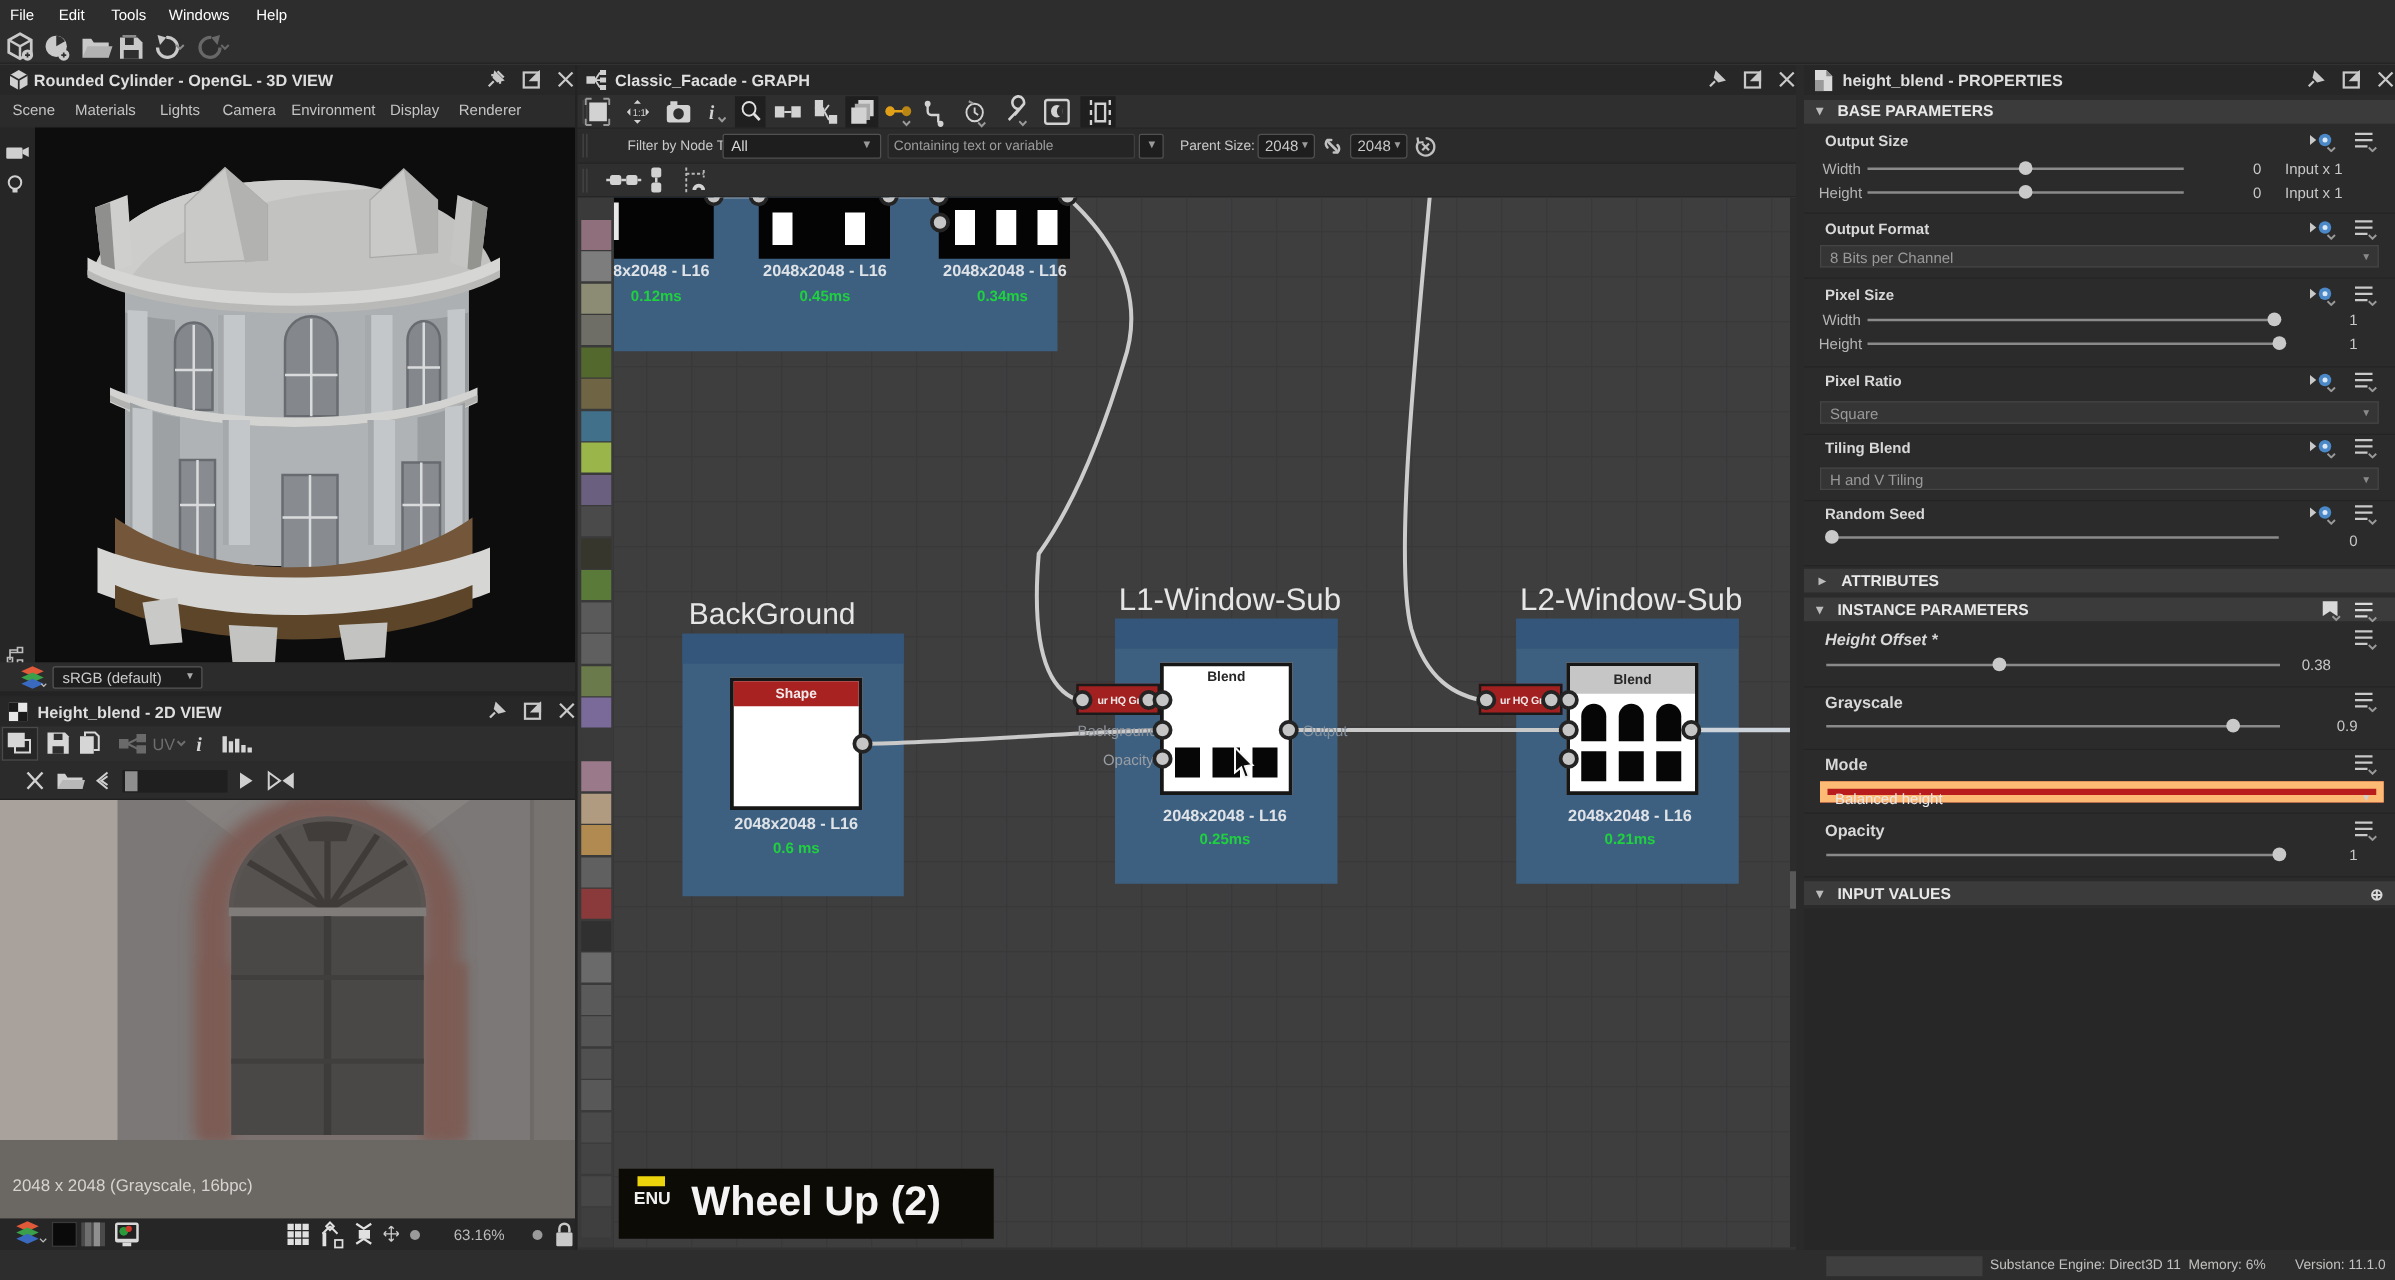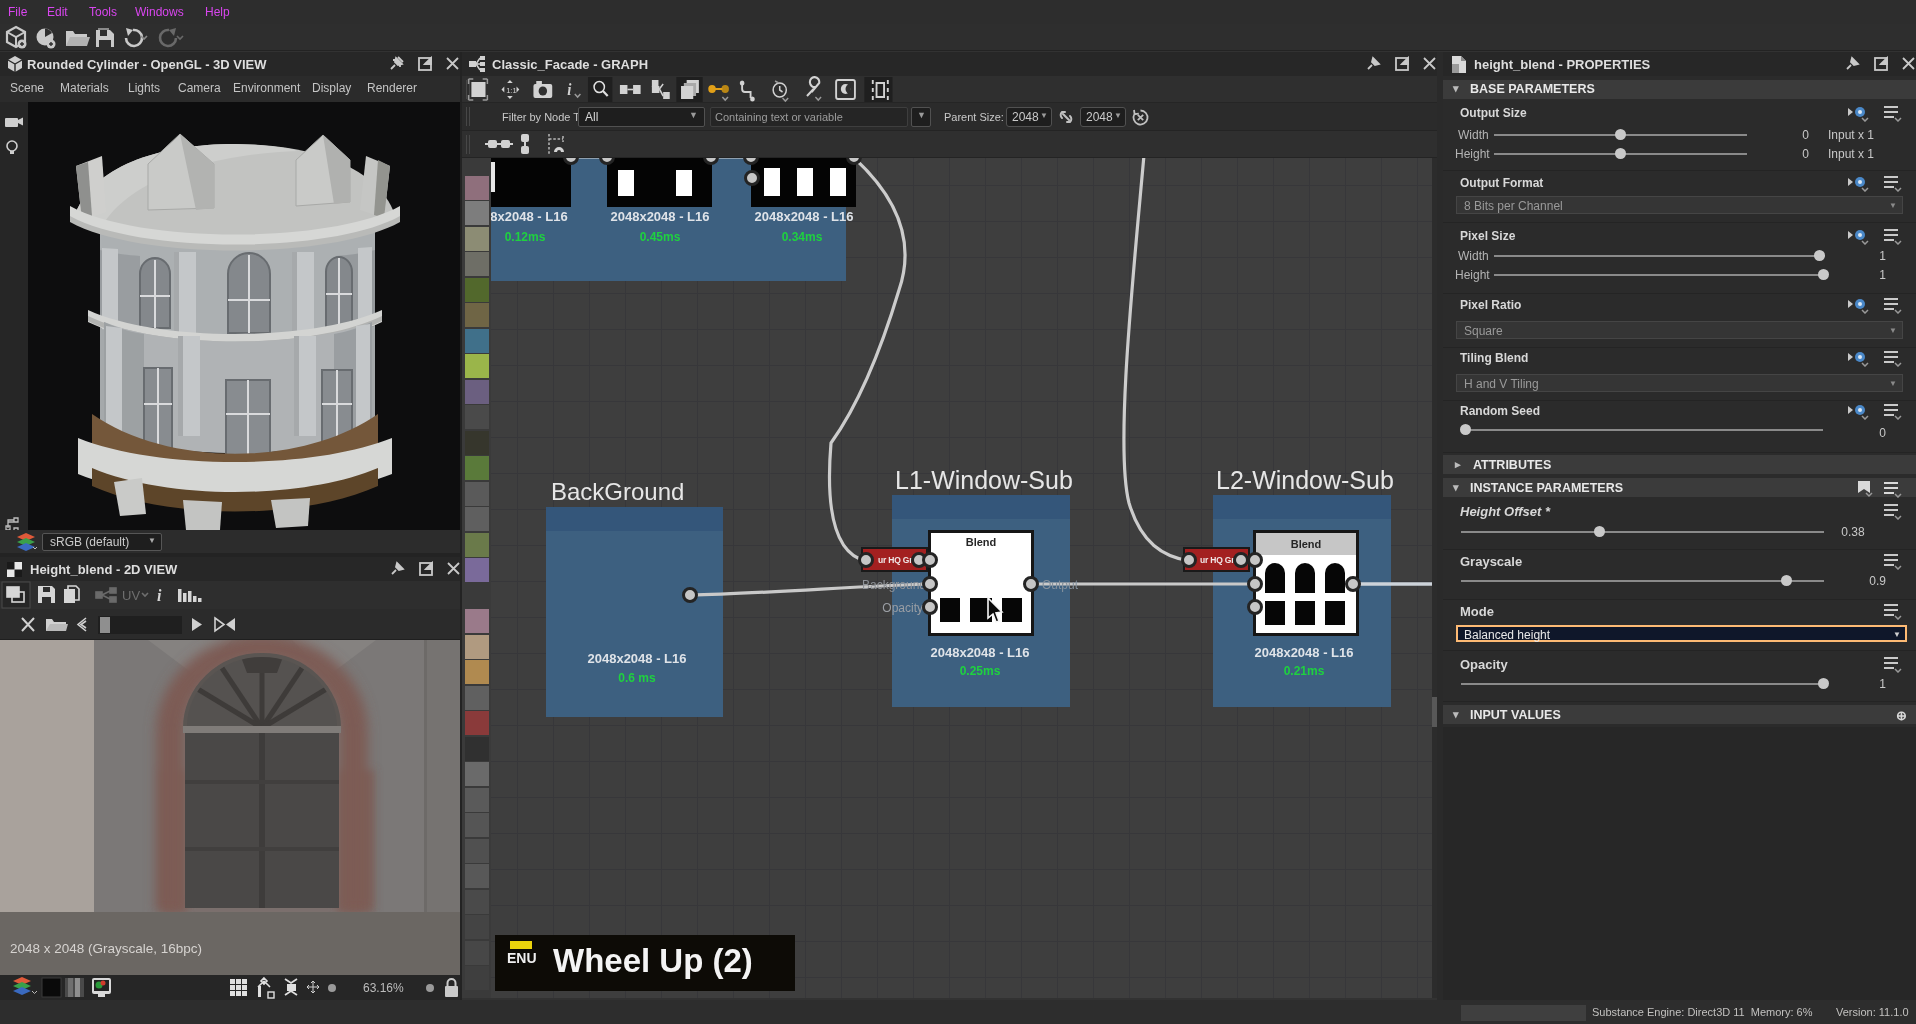--- a/index.html
+++ b/index.html
@@ -2,21 +2,21 @@
 <html><head>
 <meta charset="utf-8">
 <style>
 * { margin:0; padding:0; box-sizing:border-box; }
 html,body { width:1916px; height:1024px; overflow:hidden; background:#333333;
   font-family:"Liberation Sans", sans-serif; }
 .abs { position:absolute; }
 #app { position:relative; width:1916px; height:1024px; background:#323232; }
 
 
-#menubar { position:absolute; left:0; top:0; width:1916px; height:24px; background:#2d2d2d; color:#d946ef; font-size:12px; }
+#menubar { position:absolute; left:0; top:0; width:1916px; height:24px; background:#2d2d2d; color:#ffffff; font-size:12px; }
 #menubar span { position:absolute; top:5px; }
 #toolbar1 { position:absolute; left:0; top:24px; width:1916px; height:27px; background:#2e2e2e; border-bottom:1px solid #232323;}
 
 
 .ptitle { position:absolute; color:#dedede; font-weight:bold; font-size:13px; }
 .phead { position:absolute; background:#272727; }
 
 
 #v3d { position:absolute; left:0; top:52px; width:460px; height:501px; background:#2b2b2b; }
 #v3d-menu { position:absolute; left:0; top:24px; width:460px; height:25px; background:#2b2b2b; color:#c4c4c4; font-size:12px; }
@@ -556,20 +556,23 @@
         <path d="M199,437 C 270,436 380,427 441,426" stroke="#c9c9c9" stroke-width="3.2" fill="none"></path>
         <path d="M80,-1 L116,-1 M220,-1 L260,-1" stroke="#e0e0e0" stroke-width="3" fill="none"></path>
         <path d="M540,426 L764,426" stroke="#c9c9c9" stroke-width="3.2" fill="none"></path>
         <path d="M862,426 L946,426" stroke="#cdd3da" stroke-width="3.5" fill="none"></path>
       </svg>
 
       <span class="abs" style="left:355px;top:420px;width:80px;text-align:right;font-size:12px;color:#8e9298;">Background</span>
       <span class="abs" style="left:357px;top:443px;width:75px;text-align:right;font-size:12px;color:#9a9ea4;">Opacity</span>
       <span class="abs" style="left:551px;top:420px;font-size:12px;color:#84909c;">Output</span>
 
+      <div class="gnode" style="left:93px;top:384px;width:106px;height:106px;">
+        <div class="abs" style="left:0;top:0;width:100px;height:20px;background:#a82222;color:#f2eaea;font-weight:bold;font-size:11px;text-align:center;line-height:20px;">Shape</div>
+      </div>
 
       <div class="gnode" style="left:437px;top:372px;width:106px;height:106px;">
         <div class="abs" style="left:0;top:3px;width:100px;color:#262626;font-weight:bold;font-size:11px;text-align:center;">Blend</div>
         <div class="abs" style="left:9px;top:65px;width:20px;height:24px;background:#060606;"></div>
         <div class="abs" style="left:39px;top:65px;width:22px;height:24px;background:#060606;"></div>
         <div class="abs" style="left:71px;top:65px;width:20px;height:24px;background:#060606;"></div>
       </div>
 
       <div class="gnode" style="left:762px;top:372px;width:106px;height:106px;">
         <div class="abs" style="left:0;top:0;width:100px;height:22px;background:#c6c6c6;color:#262626;font-weight:bold;font-size:11px;text-align:center;line-height:22px;">Blend</div>
@@ -768,21 +771,21 @@
       </svg>
     <div class="track" style="left:18px;top:528px;width:363px;"></div>
     <div class="thumb" style="left:338px;top:523px;"></div>
     <div class="pval" style="left:405px;top:522px;width:38px;text-align:right;">0.9</div>
 
     <div class="plabel" style="left:17px;top:552px;font-size:13px;">Mode</div>
     <svg class="abs" style="left:436px;top:550px;" width="24" height="18" viewBox="0 0 24 18">
         <path d="M5,3 l14,0 M5,8 l14,0 M5,13 l10,0" stroke="#c9c9c9" stroke-width="1.8"></path>
         <path d="M16,14 l3,3 3,-3" stroke="#999" fill="none" stroke-width="1.5"></path>
       </svg>
-    <div class="abs" style="left:13px;top:573px;width:451px;height:17px;background:#0f172a;border:2px solid #fdba74;color:#e8e8e8;font-size:12px;">
+    <div class="abs" style="left:13px;top:573px;width:451px;height:17px;background:#b91c1c;border:6px solid #fdba74;color:#e8e8e8;font-size:12px;">
       <span class="abs" style="left:6px;top:1px;">Balanced height</span>
       <span class="abs" style="right:4px;top:3px;font-size:8px;color:#d0d0d0;">▼</span>
     </div>
 
     <div class="plabel" style="left:17px;top:605px;font-size:13px;">Opacity</div>
     <svg class="abs" style="left:436px;top:603px;" width="24" height="18" viewBox="0 0 24 18">
         <path d="M5,3 l14,0 M5,8 l14,0 M5,13 l10,0" stroke="#c9c9c9" stroke-width="1.8"></path>
         <path d="M16,14 l3,3 3,-3" stroke="#999" fill="none" stroke-width="1.5"></path>
       </svg>
     <div class="track" style="left:18px;top:631px;width:363px;"></div>

